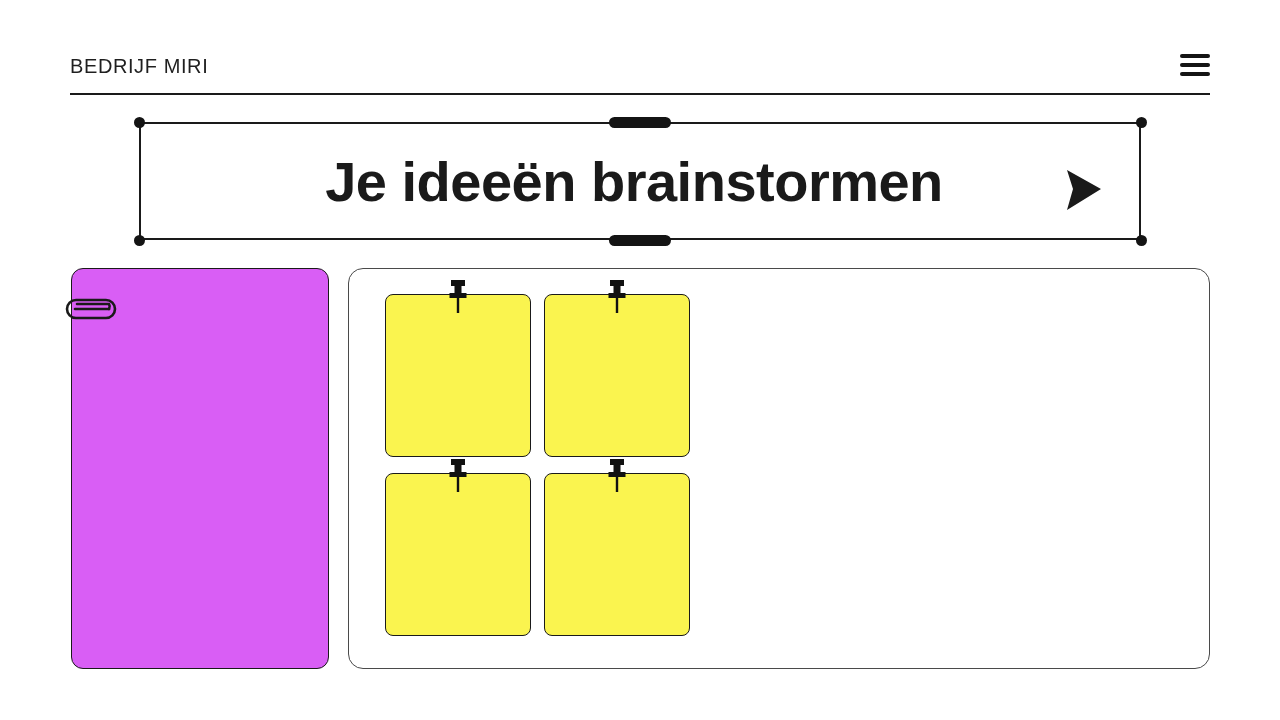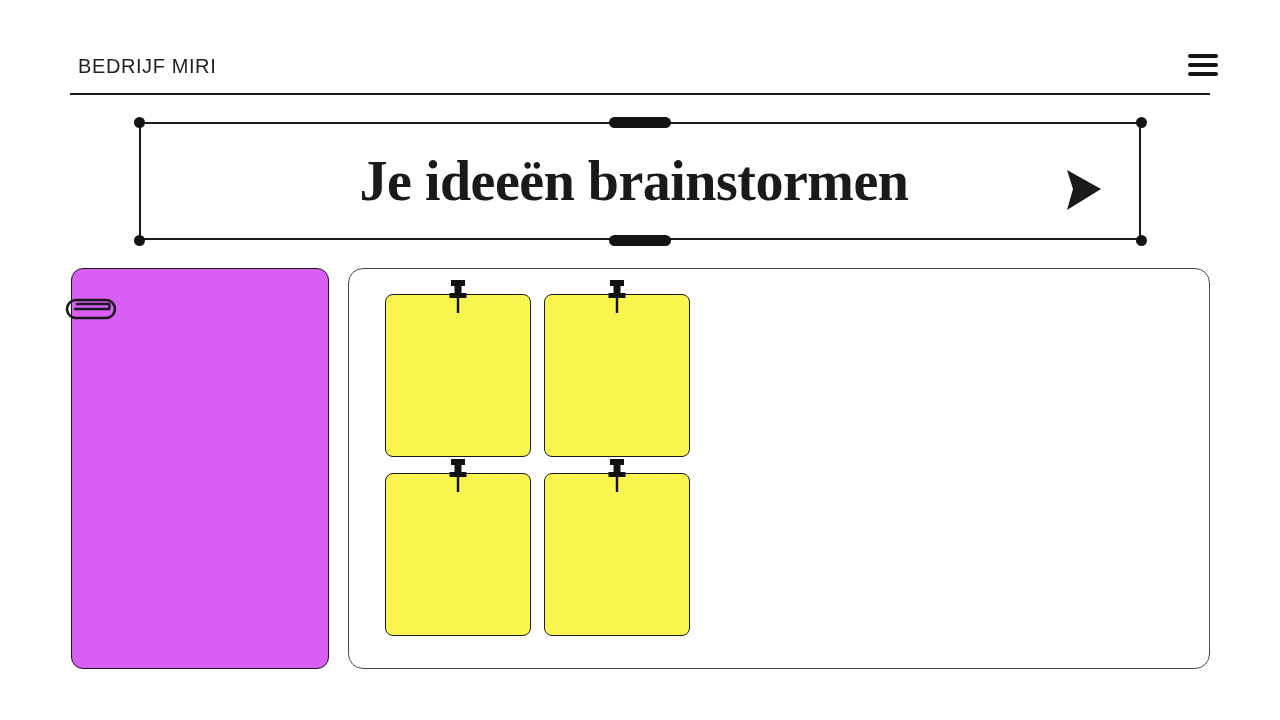--- a/index.html
+++ b/index.html
@@ -14,21 +14,21 @@
     position: relative;
     overflow: hidden;
     font-family: "Liberation Sans", sans-serif;
     color: #1a1a1a;
     -webkit-font-smoothing: antialiased;
   }
 
   
   .app-header {
     position: absolute;
-    left: 78px;
+    left: 70px;
     top: 46px;
     width: 1140px;
     height: 50px;
   }
   .brand-title {
     position: absolute;
     left: 0;
     top: 10px;
     font-size: 20px;
     font-weight: 400;
@@ -121,21 +121,21 @@
     display: flex;
     align-items: center;
     justify-content: center;
     font-size: 56px;
     font-weight: 700;
     letter-spacing: -0.5px;
     color: #1a1a1a;
     white-space: nowrap;
     box-sizing: border-box;
     padding-right: 12px;
-    font-family: Liberation Serif, serif;
+    font-family: Liberation Sans, sans-serif;
   }
 
   .play-cursor {
     position: absolute;
     left: 1063px;
     top: 168px;
     width: 40px;
     height: 44px;
   }
 

